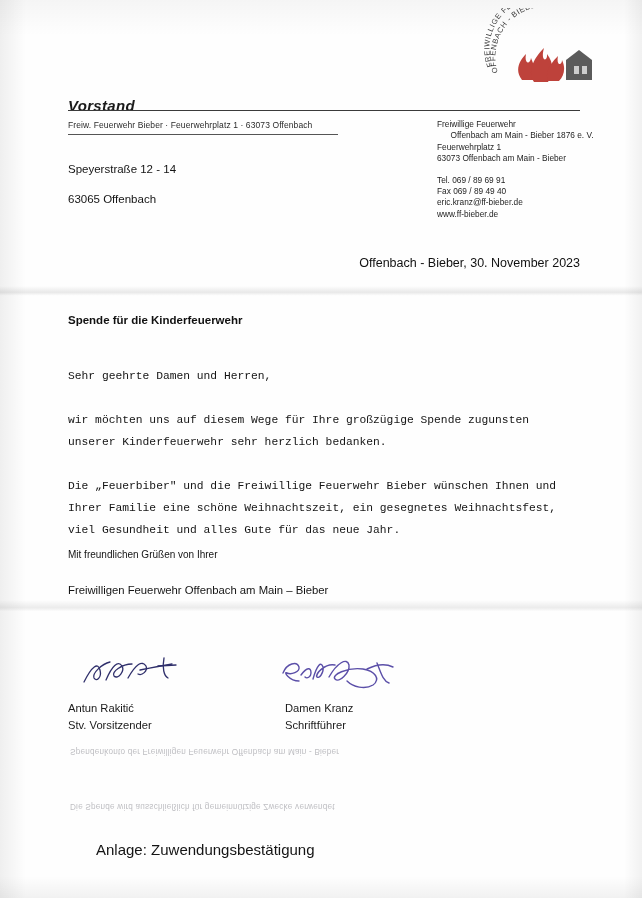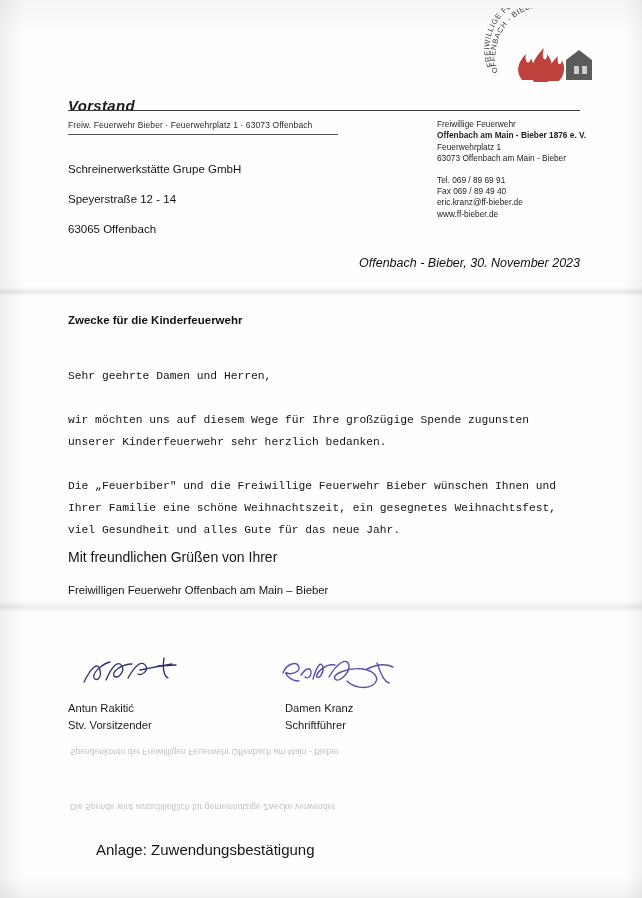--- a/index.html
+++ b/index.html
@@ -117,30 +117,29 @@
   .info-block {
     position: absolute;
     left: 437px;
     top: 119px;
     font-size: 8.3px;
     line-height: 11.4px;
     color: #1d1d1d;
     width: 170px;
   }
   .info-block .grp { margin-bottom: 10px; }
-  .info-block .bold { font-weight: bold; }
+  .info-block .bold { font-weight: normal; text-align: center; }
 
   
   .date {
     position: absolute;
     right: 62px;
     top: 256px;
     font-size: 12.5px;
     color: #111;
-    font-style: italic;
   }
 
   
   .subject {
     position: absolute;
     left: 68px;
     top: 314px;
     font-size: 11.5px;
     font-weight: bold;
     color: #111;
@@ -156,21 +155,21 @@
     line-height: 22px;
     color: #141414;
   }
   .body-text p { margin: 0 0 22px 0; font-family: Liberation Mono, monospace; }
   .body-text p.tight { margin-bottom: 0; }
 
   .closing {
     position: absolute;
     left: 68px;
     top: 549px;
-    font-size: 14px;
+    font-size: 10px;
     color: #141414;
   }
   .org-line {
     position: absolute;
     left: 68px;
     top: 584px;
     font-size: 11.3px;
     color: #141414;
   }
 
@@ -261,21 +260,20 @@
       </text>
     </svg>
   </div>
 
   <div class="vorstand">Vorstand</div>
   <div class="rule"></div>
   <div class="sender-line">Freiw. Feuerwehr Bieber · Feuerwehrplatz 1 · 63073 Offenbach</div>
   <div class="sender-underline"></div>
 
   <div class="recipient">
-    <div>Schreinerwerkstätte Grupe GmbH</div>
     <div>Speyerstraße 12 - 14</div>
     <div>63065 Offenbach</div>
   </div>
 
   <div class="info-block">
     <div class="grp">
       <div>Freiwillige Feuerwehr</div>
       <div class="bold">Offenbach am Main - Bieber 1876 e. V.</div>
       <div>Feuerwehrplatz 1</div>
       <div>63073 Offenbach am Main - Bieber</div>
@@ -283,21 +281,21 @@
     <div class="grp">
       <div>Tel. 069 / 89 69 91</div>
       <div>Fax 069 / 89 49 40</div>
       <div>eric.kranz@ff-bieber.de</div>
       <div>www.ff-bieber.de</div>
     </div>
   </div>
 
   <div class="date">Offenbach - Bieber, 30. November 2023</div>
 
-  <div class="subject">Zwecke für die Kinderfeuerwehr</div>
+  <div class="subject">Spende für die Kinderfeuerwehr</div>
 
   <div class="body-text">
     <p>Sehr geehrte Damen und Herren,</p>
     <p>wir möchten uns auf diesem Wege für Ihre großzügige Spende zugunsten unserer Kinderfeuerwehr sehr herzlich bedanken.</p>
     <p class="tight">Die „Feuerbiber" und die Freiwillige Feuerwehr Bieber wünschen Ihnen und Ihrer Familie eine schöne Weihnachtszeit, ein gesegnetes Weihnachtsfest, viel Gesundheit und alles Gute für das neue Jahr.</p>
   </div>
 
   <div class="closing">Mit freundlichen Grüßen von Ihrer</div>
   <div class="org-line">Freiwilligen Feuerwehr Offenbach am Main – Bieber</div>
 

